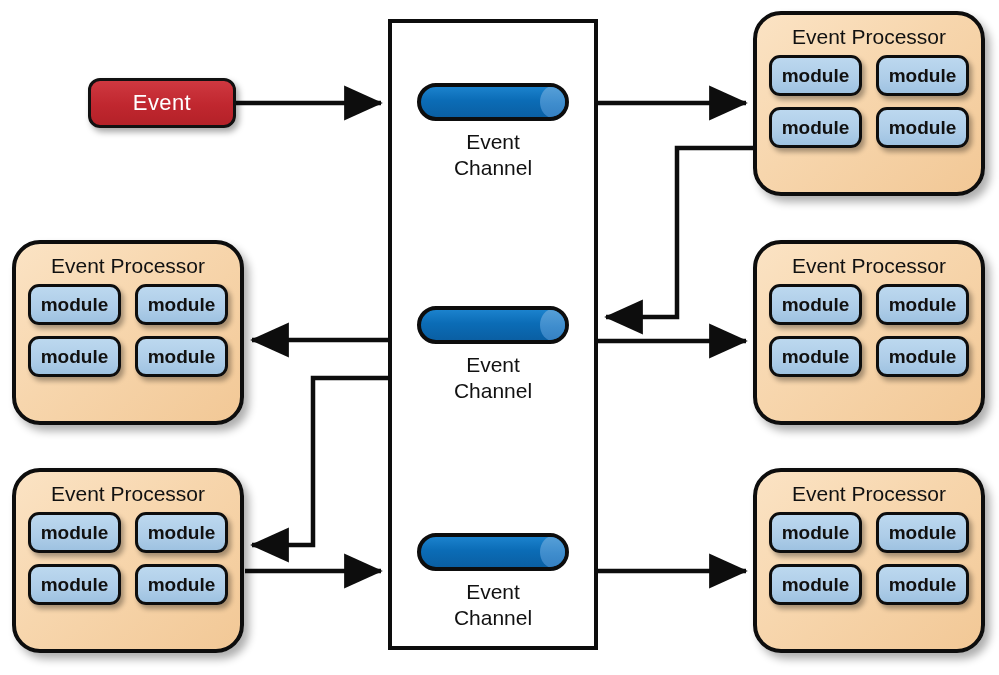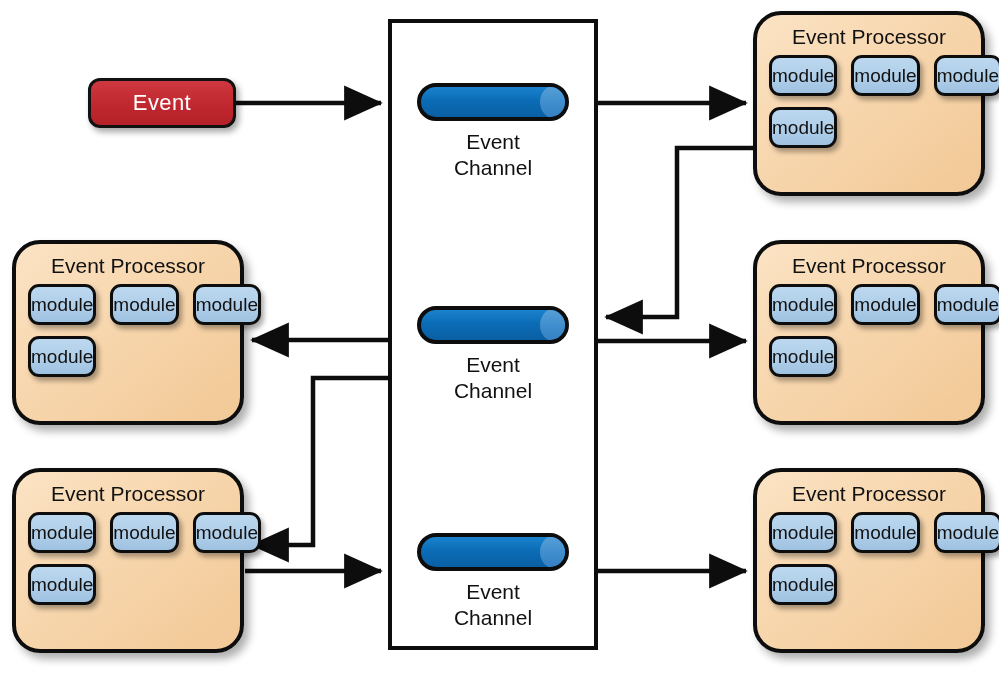--- a/index.html
+++ b/index.html
@@ -30,25 +30,26 @@
     background:linear-gradient(140deg,#fbe3c4 0%,#f7d6ad 45%,#f2c896 100%);
     box-shadow:5px 6px 9px rgba(0,0,0,.32);
     padding:6px 0 0 0;
     display:flex;flex-direction:column;align-items:center;
   }
   .processor-title{
     font-size:21px;color:#111;margin:4px 0 6px 0;white-space:nowrap;
   }
   .module-grid{
     display:grid;
-    grid-template-columns:repeat(3,1fr);
+    grid-template-columns:repeat(2,1fr);
     gap:11px 14px;
     padding:0 12px 12px 12px;
     width:100%;
     box-sizing:border-box;
+    font-weight:bold;
   }
   .module{
     box-sizing:border-box;
     border:3px solid #0d0d0d;
     border-radius:11px;
     background:linear-gradient(180deg,#bcd8ef 0%,#aecde8 60%,#9ec2e1 100%);
     box-shadow:3px 4px 5px rgba(0,0,0,.33);
     height:41px;
     display:flex;align-items:center;justify-content:center;
     font-size:19px;color:#111;

